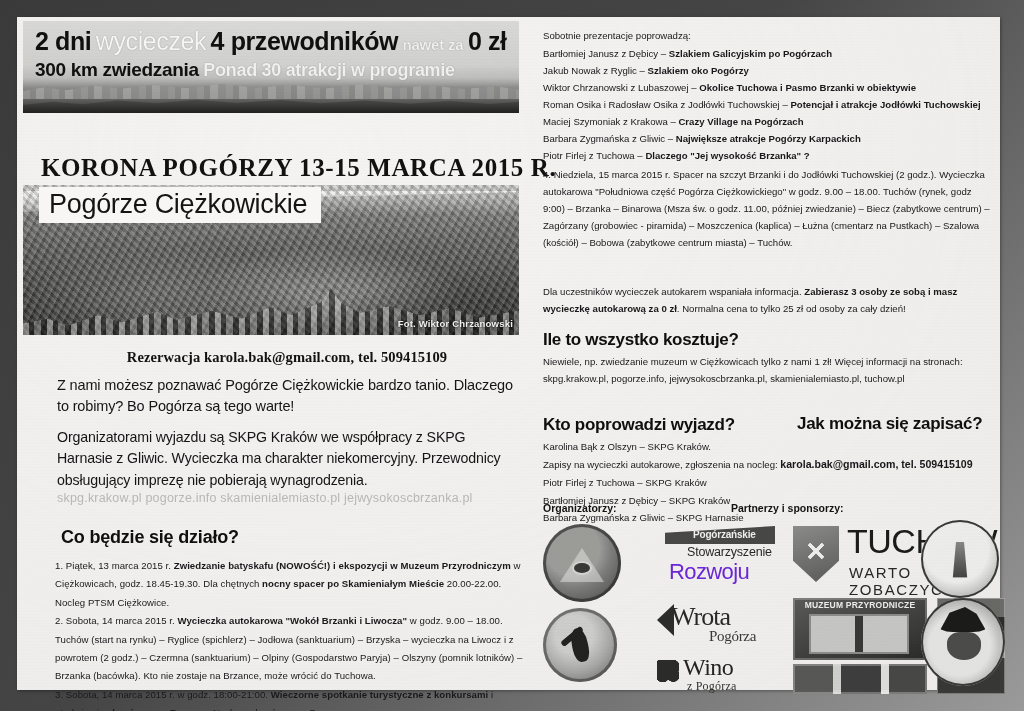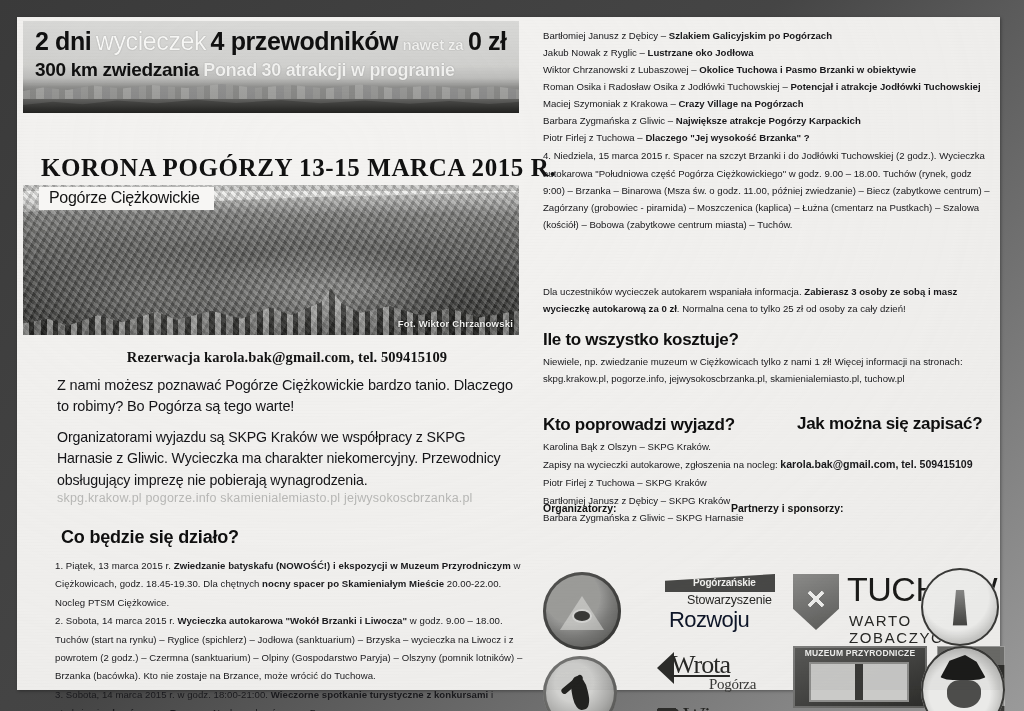--- a/index.html
+++ b/index.html
@@ -63,21 +63,21 @@
               text-shadow:0 0 1px rgba(120,120,120,.85); }
 
   #korona {
     position:absolute; left:24px; top:137px; width:470px;
     font-family:"Liberation Serif", serif; font-weight:700;
     font-size:25px; letter-spacing:.6px; color:#131313; white-space:nowrap;
   }
   #pogorze-tag {
     position:absolute; left:22px; top:170px; z-index:4;
     background:#f5f4f2; padding:2px 14px 3px 10px;
-    font-size:16px; color:#161616; white-space:nowrap; letter-spacing:-.3px;
+    font-size:27px; color:#161616; white-space:nowrap; letter-spacing:-.3px;
   }
   
   #photo {
     position:absolute; left:6px; top:168px; width:496px; height:150px;
     overflow:hidden;
     background:
       linear-gradient(180deg,#cfcfcd 0%,#b6b6b4 9%,#7e7e7c 20%,#6a6a68 36%,#555553 58%,#3e3e3c 80%,#2a2a28 100%);
   }
   #photo .grain{ position:absolute; inset:0;
     background:
@@ -149,21 +149,21 @@
   #h-jak   { left:268px; top:397px; font-size:17px; }
   #b-kto   { left:14px; top:421px; width:452px; }
   #b-kto .big { font-size:10.6px; font-weight:700; }
 
   
   #logos { position:absolute; left:10px; top:485px; width:455px; height:165px; }
   .lbl { position:absolute; font-size:10.5px; font-weight:700; color:#141414; }
   #lbl-org { left:4px; top:0; }
   #lbl-part { left:192px; top:0; }
 
-  .logo { position:absolute;margin-top:48px; }
+  .logo { position:absolute; }
   
   #lg-skpg { left:4px; top:22px; width:78px; height:78px; border-radius:50%;
     background:radial-gradient(circle at 38% 32%, #9d9d9b 0 38%, #7d7d7b 55%, #5f5f5d 78%, #3c3c3a 100%);
     box-shadow:inset 0 0 0 3px rgba(40,40,38,.65);}
   #lg-skpg .tri{ position:absolute; left:50%; top:52%; transform:translate(-50%,-50%);
     width:0;height:0;border-left:22px solid transparent;border-right:22px solid transparent;
     border-bottom:34px solid rgba(225,225,223,.55);}
   #lg-skpg .eye{ position:absolute; left:50%; top:56%; transform:translate(-50%,-50%);
     width:16px;height:10px;border-radius:50%;background:#3a3a38;box-shadow:0 0 0 2px rgba(230,230,228,.5);}
   
@@ -173,27 +173,27 @@
   #lg-harn .fig{ position:absolute; left:50%; top:50%; transform:translate(-50%,-50%) rotate(-12deg);
     width:16px;height:34px;background:#242422;border-radius:48% 48% 40% 40%;}
   #lg-harn .fig::before{content:"";position:absolute;left:-11px;top:4px;width:26px;height:6px;
     background:#242422;transform:rotate(-28deg);border-radius:3px;}
   
   #lg-psr { left:118px; top:24px; width:124px; height:64px; }
   #lg-psr .r1t{ position:absolute; left:8px; top:0; width:110px; height:18px;
     background:#4a4a48; clip-path:polygon(0 38%,100% 0,100% 100%,0 100%);
     color:#f2f2f0; font-size:10px; font-weight:700; padding:3px 0 0 28px; letter-spacing:-.2px;}
   #lg-psr .r2t{ position:absolute; left:30px; top:19px; font-size:12.5px; color:#2a2a28; letter-spacing:-.2px;}
-  #lg-psr .r3t{ position:absolute; left:12px; top:33px; font-size:22px; color:#0f172a; letter-spacing:-.6px;}
+  #lg-psr .r3t{ position:absolute; left:12px; top:33px; font-size:22px; color:#6d28d9; letter-spacing:-.6px;}
   
   #lg-wrota { left:118px; top:100px; width:128px; height:48px; }
   #lg-wrota .chev{ position:absolute; left:0; top:2px; width:0; height:0;
     border-top:16px solid transparent; border-bottom:16px solid transparent; border-right:17px solid #2f2f2d;}
   #lg-wrota .w1{ position:absolute; left:14px; top:0; font-size:26px; color:#2b2b29; letter-spacing:-1px;
-    font-family:"Liberation Serif", serif;text-decoration:underline;}
+    font-family:"Liberation Serif", serif;}
   #lg-wrota .w2{ position:absolute; left:52px; top:26px; font-size:15px; color:#3a3a38; letter-spacing:-.3px;
     font-family:"Liberation Serif", serif;}
   
   #lg-wino { left:118px; top:152px; width:128px; height:42px; }
   #lg-wino .grape{ position:absolute; left:0; top:6px; width:22px; height:22px;
     background:
       radial-gradient(circle at 30% 30%, #2e2e2c 0 38%, transparent 40%),
       radial-gradient(circle at 70% 32%, #2e2e2c 0 34%, transparent 36%),
       radial-gradient(circle at 50% 62%, #2e2e2c 0 36%, transparent 38%),
       radial-gradient(circle at 26% 72%, #2e2e2c 0 28%, transparent 30%),
@@ -296,22 +296,23 @@
       <div id="program">
         <div>1. Piątek, 13 marca 2015 r. <b>Zwiedzanie batyskafu (NOWOŚĆ!) i ekspozycji w Muzeum Przyrodniczym</b> w Ciężkowicach, godz. 18.45-19.30. Dla chętnych <b>nocny spacer po Skamieniałym Mieście</b> 20.00-22.00. Nocleg PTSM Ciężkowice.</div>
         <div>2. Sobota, 14 marca 2015 r. <b>Wycieczka autokarowa  "Wokół Brzanki i Liwocza"</b>  w godz. 9.00 – 18.00. Tuchów (start na rynku) – Ryglice (spichlerz) – Jodłowa (sanktuarium) – Brzyska – wycieczka na Liwocz i z powrotem (2 godz.) – Czermna (sanktuarium) – Olpiny (Gospodarstwo Paryja) – Olszyny (pomnik lotników) – Brzanka (bacówka). Kto nie zostaje na Brzance, może wrócić do Tuchowa.</div>
         <div>3. Sobota, 14 marca 2015 r. w godz. 18:00-21:00. <b>Wieczorne spotkanie turystyczne z konkursami</b> i atrakcjami <b>w bacówce na Brzance</b>. Nocleg w bacówce na Brzance.</div>
       </div>
     </div>
 
     <div id="rightcol">
 
       <div id="presenters">
+        <div class="lead">Sobotnie prezentacje poprowadzą:</div>
         <div>Bartłomiej Janusz z Dębicy – <b>Szlakiem Galicyjskim po Pogórzach</b></div>
-        <div>Jakub Nowak z Ryglic – <b>Lustrzane oko Jodłowa</b></div>
+        <div>Jakub Nowak z Ryglic – <b>Szlakiem oko Pogórzy</b></div>
         <div>Wiktor Chrzanowski z Lubaszowej – <b>Okolice Tuchowa i Pasmo Brzanki w obiektywie</b></div>
         <div>Roman Osika i Radosław Osika z Jodłówki Tuchowskiej – <b>Potencjał i atrakcje Jodłówki Tuchowskiej</b></div>
         <div>Maciej Szymoniak z Krakowa – <b>Crazy Village na Pogórzach</b></div>
         <div>Barbara Zygmańska z Gliwic – <b>Największe atrakcje Pogórzy Karpackich</b></div>
         <div>Piotr Firlej z Tuchowa – <b>Dlaczego   "Jej wysokość Brzanka"  ?</b></div>
         <div id="para4">4. Niedziela, 15 marca 2015 r. Spacer na szczyt Brzanki i do Jodłówki Tuchowskiej (2 godz.). Wycieczka autokarowa  "Południowa część Pogórza Ciężkowickiego"  w godz. 9.00 – 18.00. Tuchów (rynek, godz 9:00) – Brzanka – Binarowa (Msza św. o godz. 11.00, później zwiedzanie) – Biecz (zabytkowe centrum) – Zagórzany (grobowiec - piramida) – Moszczenica (kaplica) – Łużna (cmentarz na Pustkach) – Szalowa (kościół)  – Bobowa (zabytkowe centrum miasta) – Tuchów.</div>
       </div>
 
       <div class="rsect-b" id="b-promo">Dla uczestników wycieczek autokarem wspaniała informacja. <b>Zabierasz 3 osoby ze sobą i masz wycieczkę autokarową za 0 zł</b>. Normalna cena to tylko 25 zł od osoby za cały dzień!</div>
 

